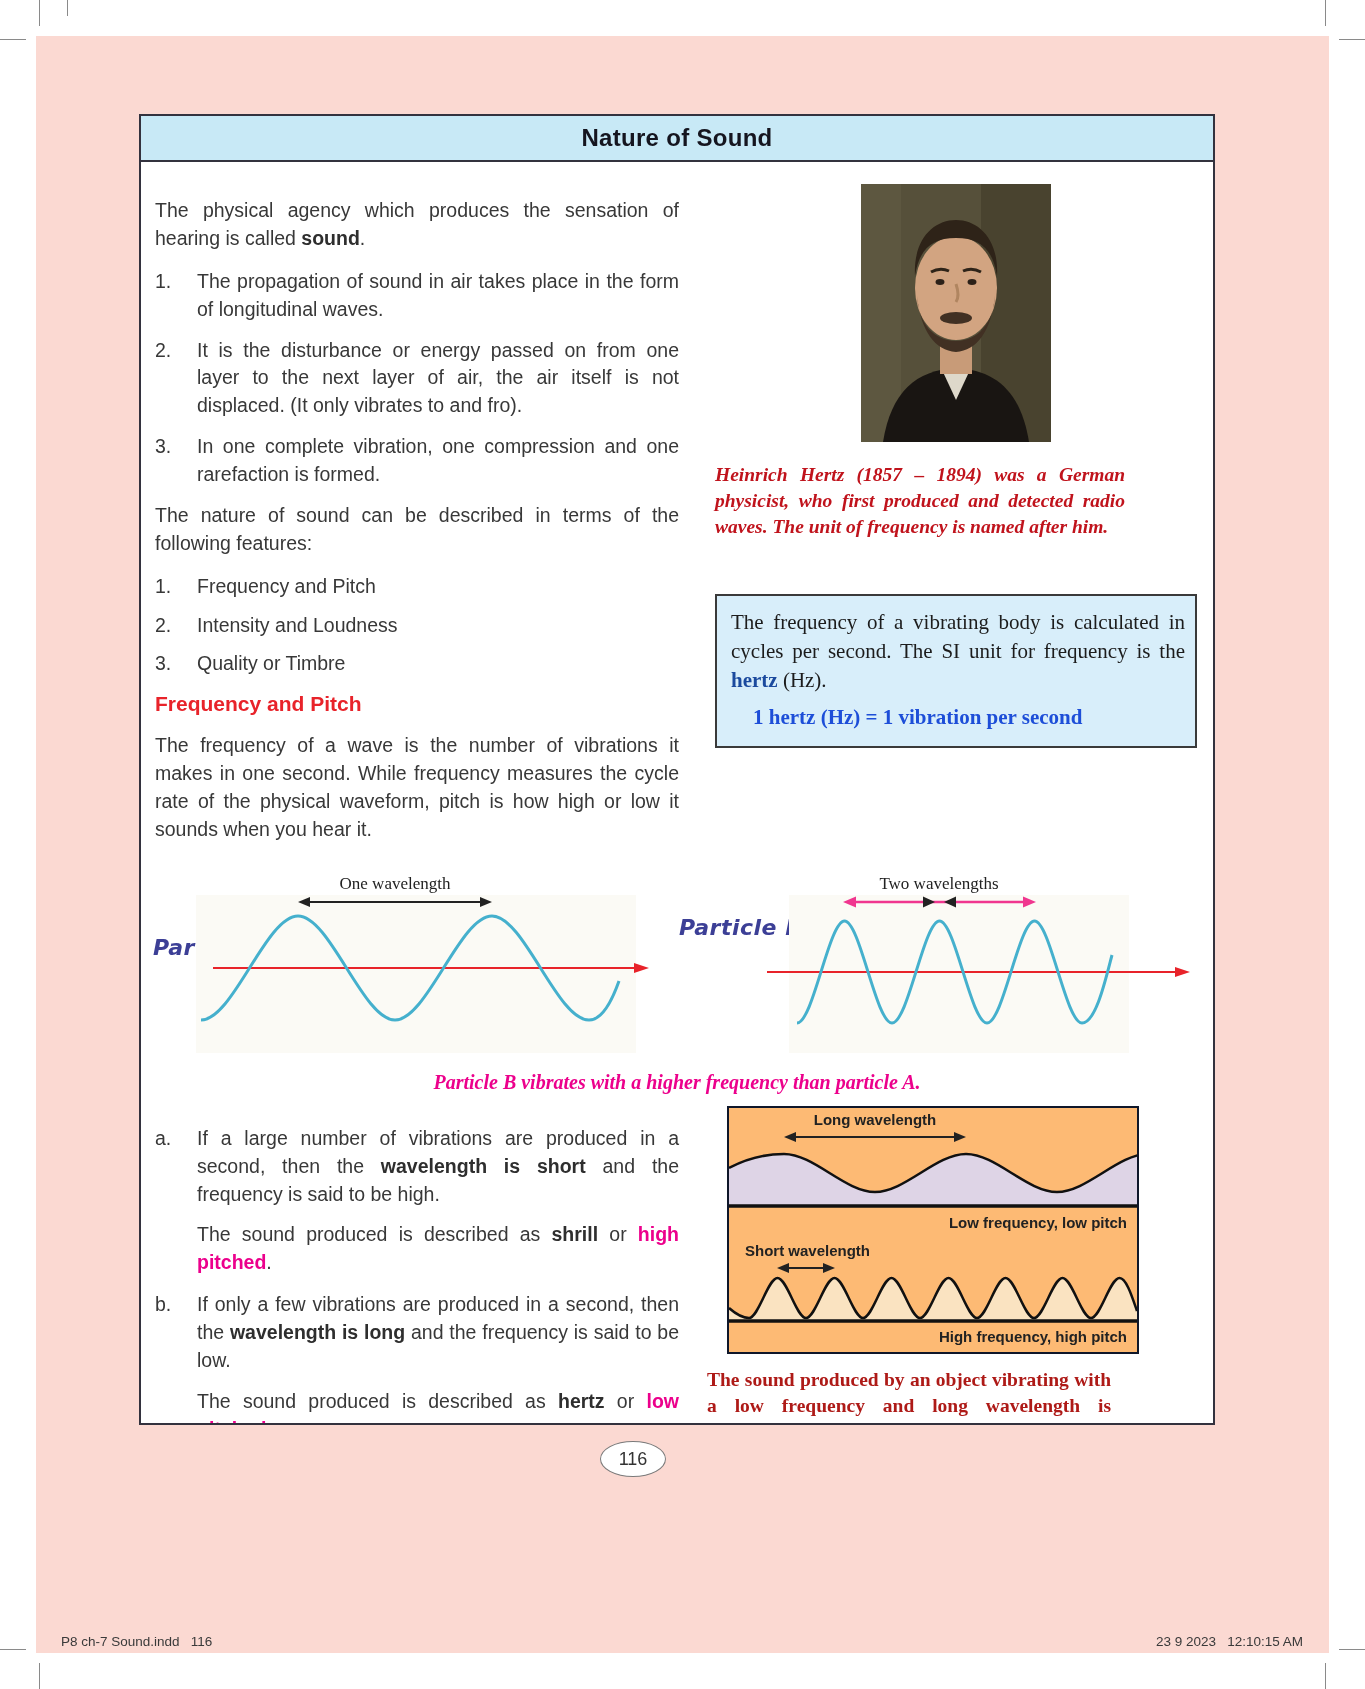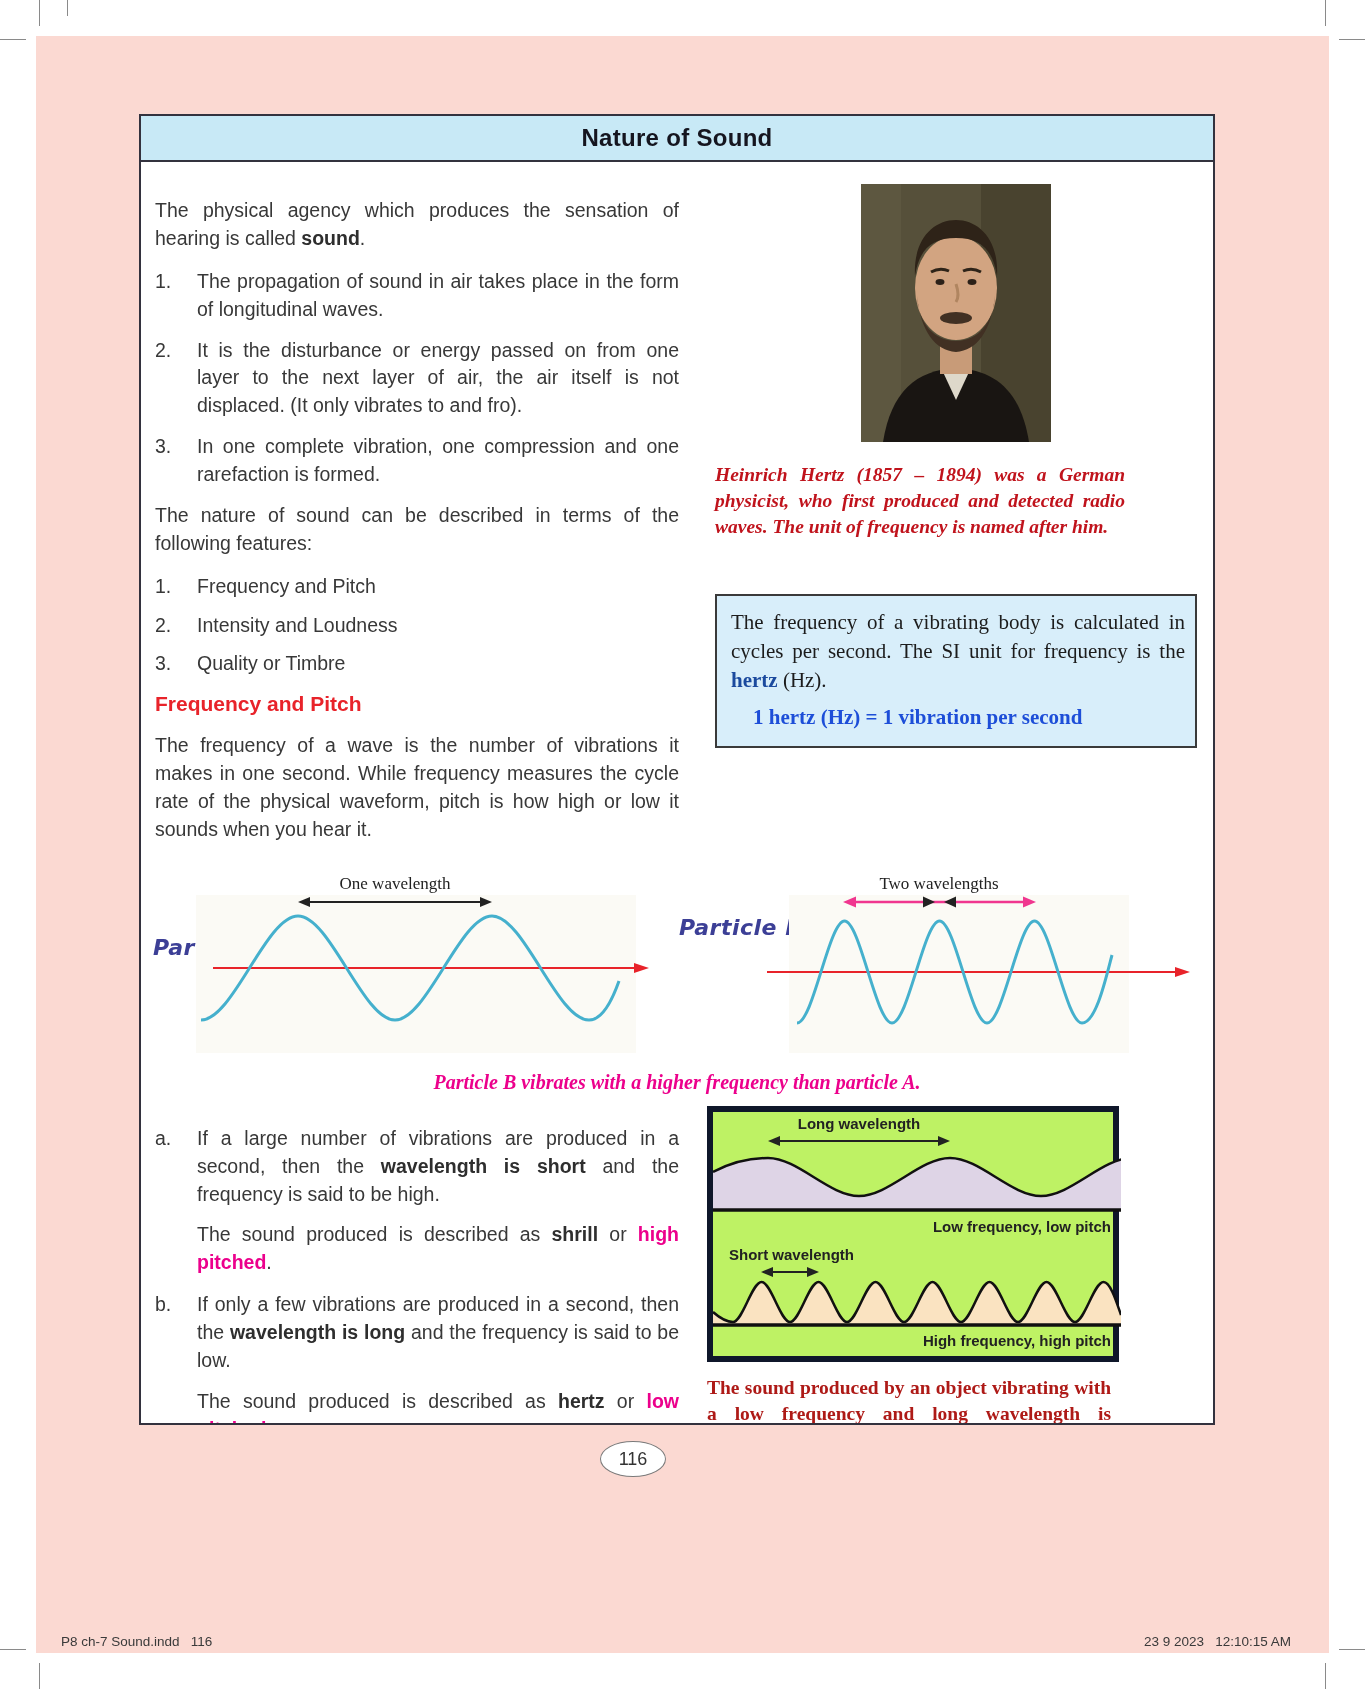--- a/index.html
+++ b/index.html
@@ -44,31 +44,31 @@
     font-style:italic; font-weight:bold; color:#3c3f96; font-size:22px; letter-spacing:0.5px; }
   .label-a { left:12px; top:62px; }
   .label-b { left:2px; top:42px; }
   .wave-svg { position:absolute; left:0; top:0; }
   .wave-caption { text-align:center; font-family:"Liberation Serif", serif; font-style:italic;
     font-weight:bold; color:#ec008c; font-size:20px; margin:8px 0 12px; }
 
   .bottom-row { display:flex; }
   .sub-item { margin-left:42px; text-align:justify; margin-bottom:14px; }
   .col-right-bottom { flex:1; padding-left:18px; }
-  .diagram-box { width:412px; border:6px solid #0f172a; background:#bef264; }
+  .diagram-box { width:412px; border:2px solid #0f172a; background:#fdba74;margin-left:20px; }
   .pitch-caption { width:404px; font-family:"Liberation Serif", serif; font-weight:bold;
     color:#ae1a17; font-size:19.5px; line-height:1.32; text-align:justify; margin-top:13px; }
 
   .page-number { position:absolute; left:600px; top:1441px; width:66px; height:36px;
     border:1.5px solid #7a7a7a; border-radius:50%; background:#fff;
     display:flex; align-items:center; justify-content:center; font-size:18px; color:#333; }
   .footer { position:absolute; left:0; top:1634px; width:1365px; font-size:13.5px; color:#3a3a3a; }
   .footer span { white-space:pre; }
   .footer-left { position:absolute; left:61px; }
-  .footer-right { position:absolute; right:74px;margin-left:41px; }
+  .footer-right { position:absolute; right:62px;margin-left:41px; }
 
   .diag-label { font-family:"Liberation Sans", sans-serif; font-weight:bold; font-size:15px; fill:#222; }
   .arrow-label { font-family:"Liberation Serif", serif; font-size:17px; fill:#222; }
 </style>
 </head>
 <body>
 
 <div class="page-bg"></div>
 
 <div class="crop" style="left:39px;top:0;width:1px;height:26px"></div>

